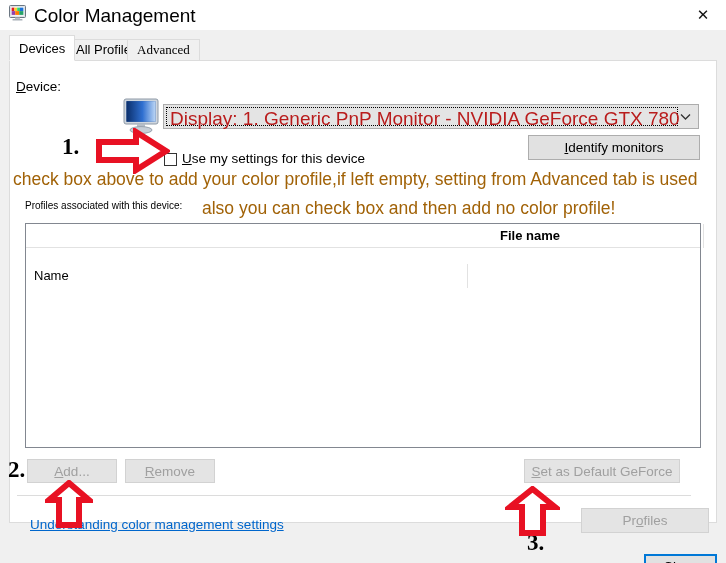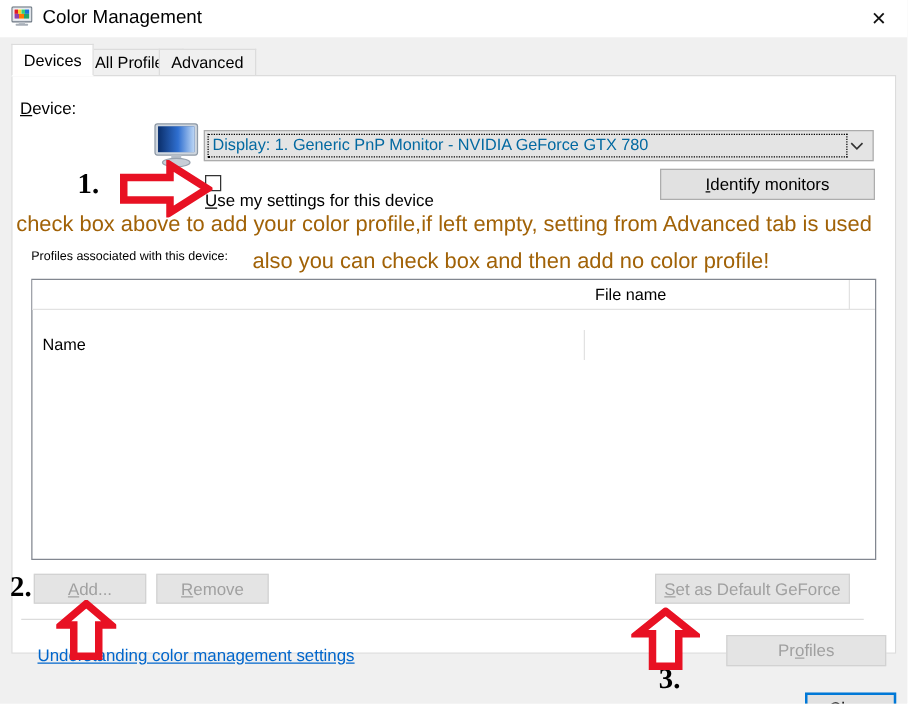--- a/index.html
+++ b/index.html
@@ -29,21 +29,21 @@
     border-bottom: none;
   }
   .title-icon {
     position: absolute;
     left: 9px; top: 5px;
     width: 17px; height: 16px;
   }
   .title-text {
     position: absolute;
     left: 34px; top: 5px;
-    font-size: 15px;
+    font-size: 19px;
     color: #000000;
     white-space: nowrap;
   }
   .win-close {
     position: absolute;
     right: 0px; top: 0px;
     width: 46px; height: 29px;
     display: flex;
     align-items: center;
     justify-content: center;
@@ -128,41 +128,40 @@
   .combo-focus {
     position: absolute;
     left: 2px; top: 2px;
     right: 20px; bottom: 2px;
     border: 1px dotted #000;
     box-sizing: border-box;
   }
   .combo-text {
     position: absolute;
     left: 6px; top: 3px;
-    font-size: 13px;
-    color: #0369a1;
+    font-size: 19px;
+    color: #b91c1c;
     white-space: nowrap;
   }
   .combo-arrow {
     position: absolute;
     right: 4px; top: 0;
     width: 17px; height: 23px;
     display: flex;
     align-items: center;
     justify-content: center;
   }
 
   
   .chk-row {
     position: absolute;
-    left: 164px; top: 110px;
+    left: 164px; top: 121px;
     display: flex;
-    align-items: flex-start;
+    align-items: flex-end;
     cursor: default;
-    flex-direction: column;
   }
   .chkbox {
     width: 13px; height: 13px;
     border: 1px solid #333333;
     background: #ffffff;
     box-sizing: border-box;
     margin-right: 5px;
   }
   .chk-label {
     font-size: 13.5px;
@@ -246,21 +245,21 @@
     font-size: 13px;
     color: #000;
     line-height: 23px;
     box-sizing: border-box;
     padding-left: 8px;
     border-right: 1px solid #e2e2e2;
     white-space: nowrap;
     cursor: default;
   }
   #col-name      { left: 0px;   width: 442px; margin-top: 40px; }
-  #col-filename  { left: 442px; width: 212px; }
+  #col-filename  { left: 466px; width: 212px; font-weight: bold; }
   #col-extra     { left: 654px; width: 21px; border-right: none; }
 
   
   #btn-add        { left: 27px;  top: 429px; width: 90px; height: 24px; }
   #btn-remove     { left: 125px; top: 429px; width: 90px; height: 24px; }
   #btn-setdefault { left: 524px; top: 429px; width: 156px; height: 24px; }
 
   .separator {
     position: absolute;
     left: 17px; top: 465px;
@@ -314,21 +313,21 @@
     </svg>
     <div class="title-text">Color Management</div>
     <div class="win-close">✕</div>
   </div>
 
   <div class="client">
 
     <div class="tabstrip">
       <div class="tab selected" style="left:0px;text-align:right;">Devices</div>
       <div class="tab" style="left:57px;">All Profiles</div>
-      <div class="tab" style="left:118px;">Advanced</div>
+      <div class="tab" style="left:118px;font-family:Liberation Serif, serif;">Advanced</div>
     </div>
 
     <div class="tabpanel"></div>
 
     <div class="lbl-device"><u>D</u>evice:</div>
 
     <svg class="device-icon" viewBox="0 0 44 38">
       <rect x="4" y="2" width="34" height="25" rx="2" fill="#cfd6de" stroke="#8e99a6"></rect>
       <rect x="6.5" y="4.2" width="29" height="20.5" fill="#1c4f9c"></rect>
       <linearGradient id="scr" x1="0" y1="0" x2="1" y2="0">

